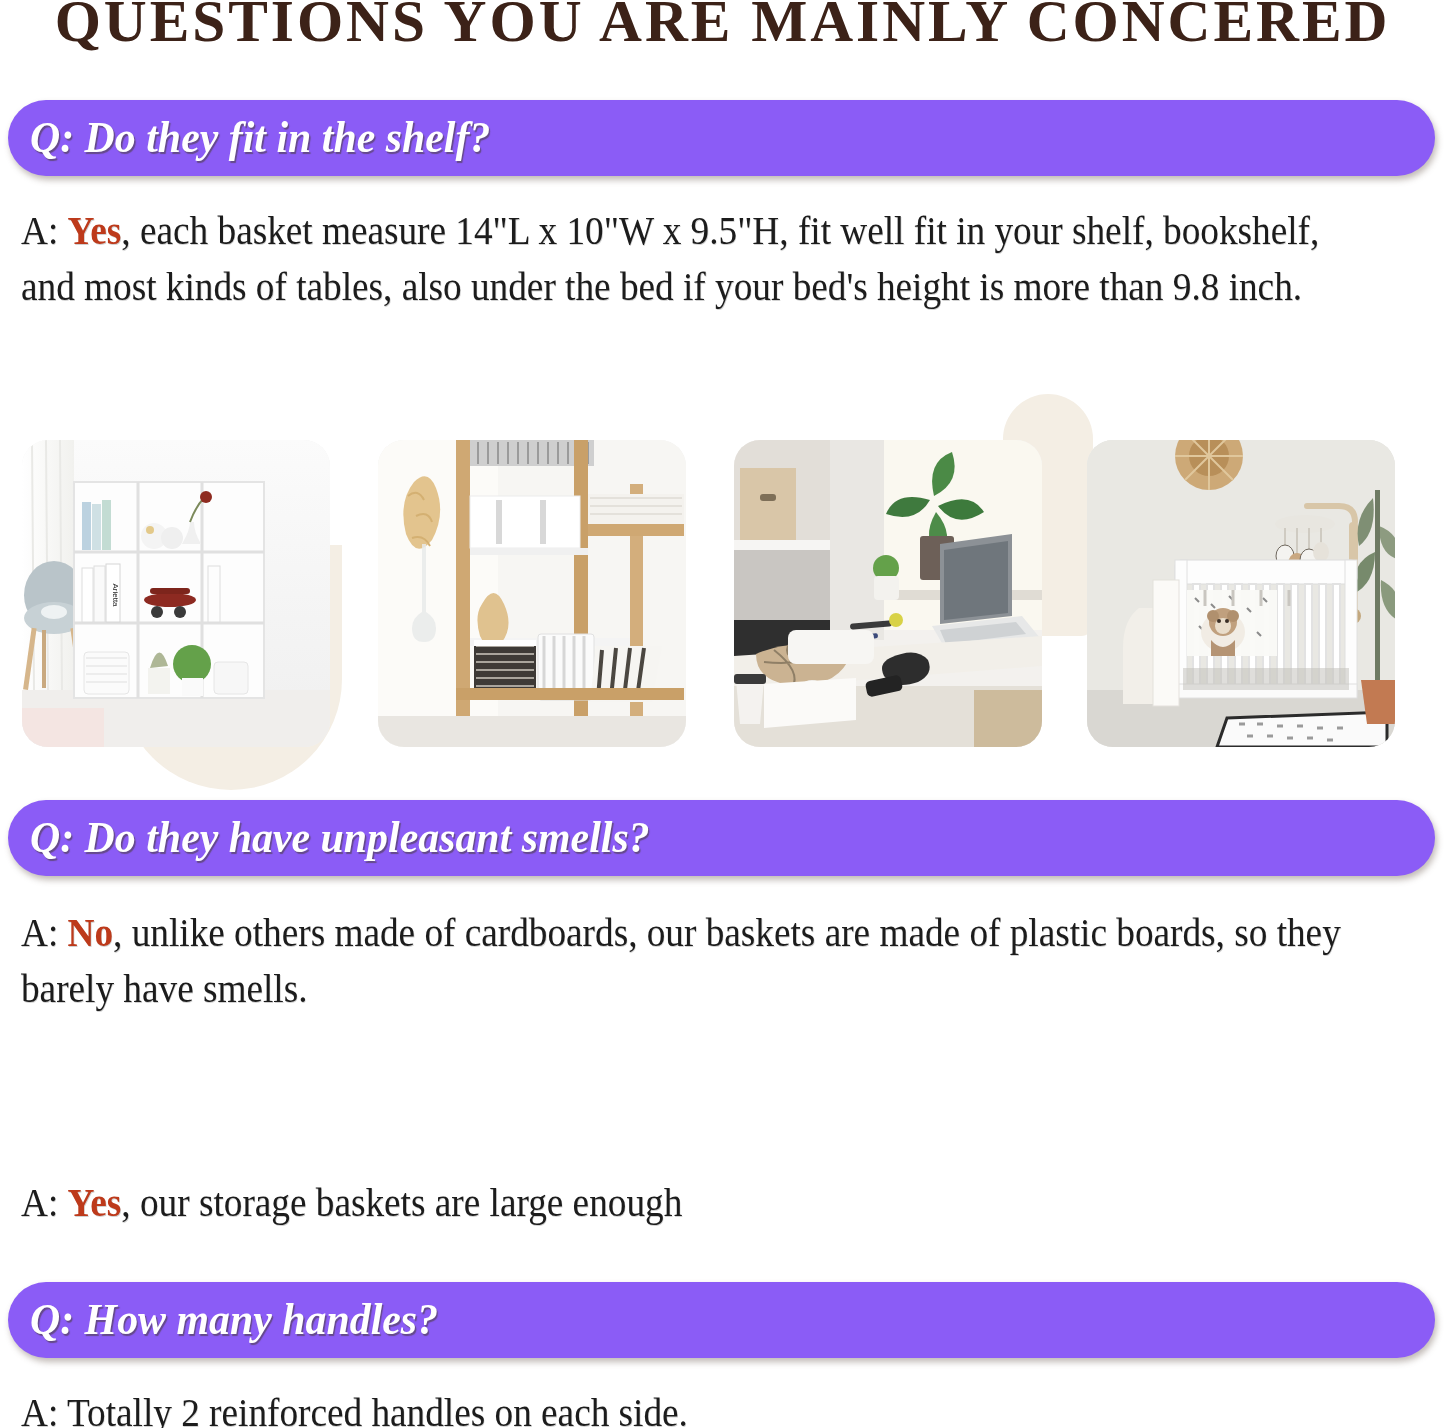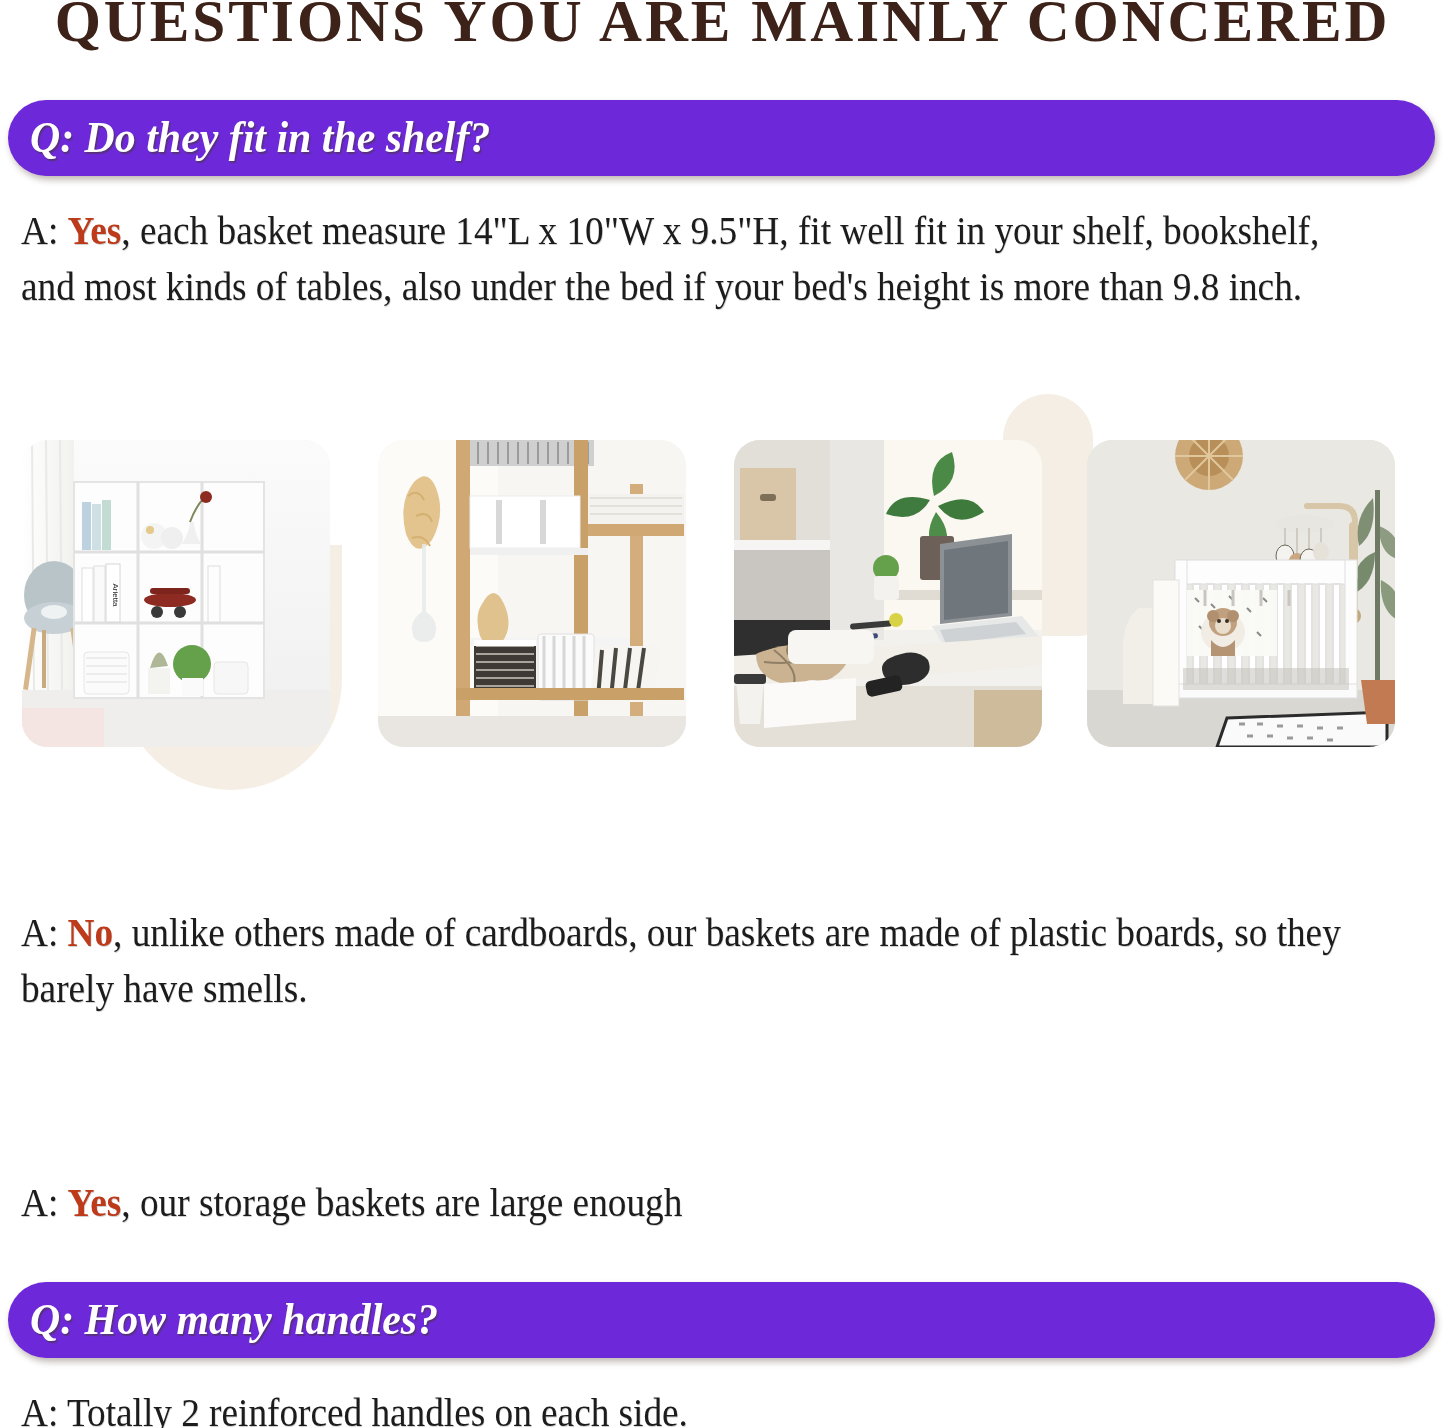--- a/index.html
+++ b/index.html
@@ -40,21 +40,21 @@
     transform-origin: center top;
     white-space: nowrap;
   }
 
   
   .q-bar {
     position: absolute;
     left: 8px;
     width: 1427px;
     height: 76px;
-    background: #6d28d9;
+    background: #8b5cf6;
     border-radius: 40px;
     box-shadow: 2px 4px 6px rgba(120,105,95,0.45);
     box-sizing: border-box;
   }
   .q-text {
     position: absolute;
     left: 22px;
     top: 50%;
     transform: translateY(-52%) scaleX(0.93);
     transform-origin: left center;
@@ -377,20 +377,23 @@
         <circle cx="132" cy="181" r="2" fill="#3a2f26"></circle>
         <circle cx="140" cy="181" r="2" fill="#3a2f26"></circle>
         <path d="M124 200 q12 14 24 0 l0 16 l-24 0z" fill="#b59474"></path>
 
         <path d="M52 168 q-16 12 -16 40 l0 56 l34 0 l0 -96z" fill="#f2efe9"></path>
         <rect x="66" y="140" width="26" height="126" fill="#fbfaf7" stroke="#e4e1dc"></rect>
       </svg>
     </div>
   </div>
 
+  <div class="q-bar" style="top:800px;">
+    <div class="q-text">Q: Do they have unpleasant smells?</div>
+  </div>
   <div class="a-text" style="top:905px;">
     <span>A: </span><span class="hl">No</span><span>, unlike others made of cardboards, our baskets are made of plastic boards, so they barely have smells.</span>
   </div>
 
   <div class="a-text" style="top:1175px;">
     <span>A: </span><span class="hl">Yes</span><span>, our storage baskets are large enough</span>
   </div>
 
   <div class="q-bar" style="top:1282px;">
     <div class="q-text">Q: How many handles?</div>

